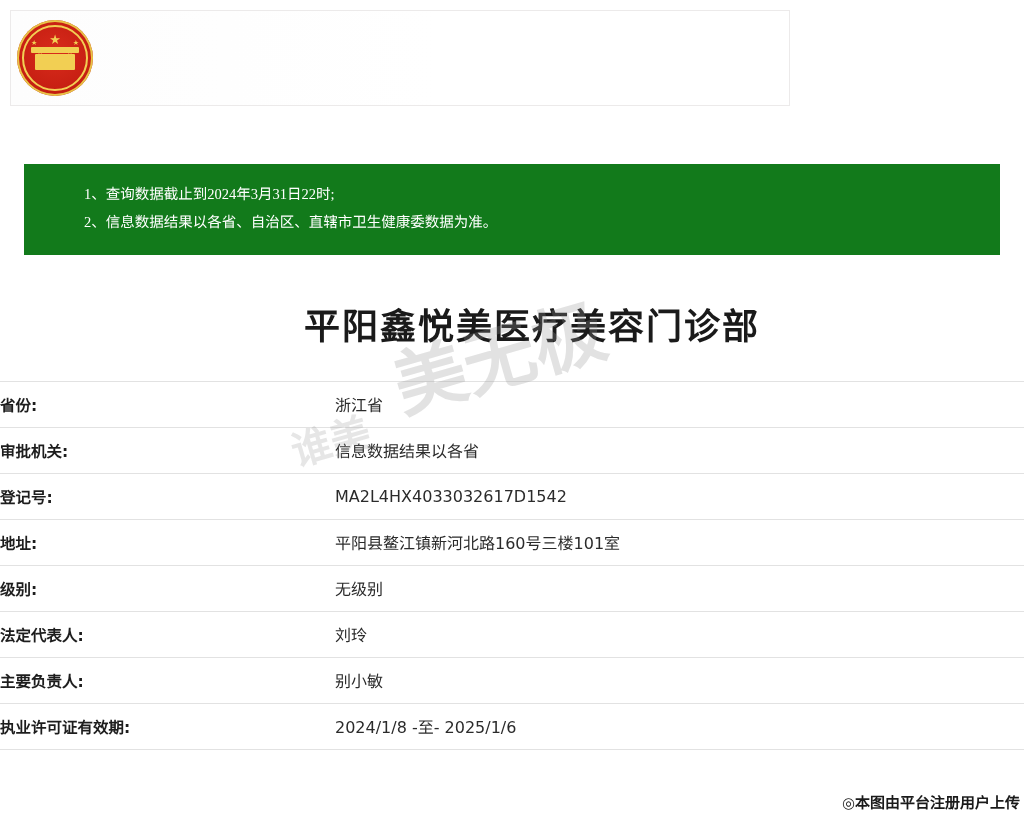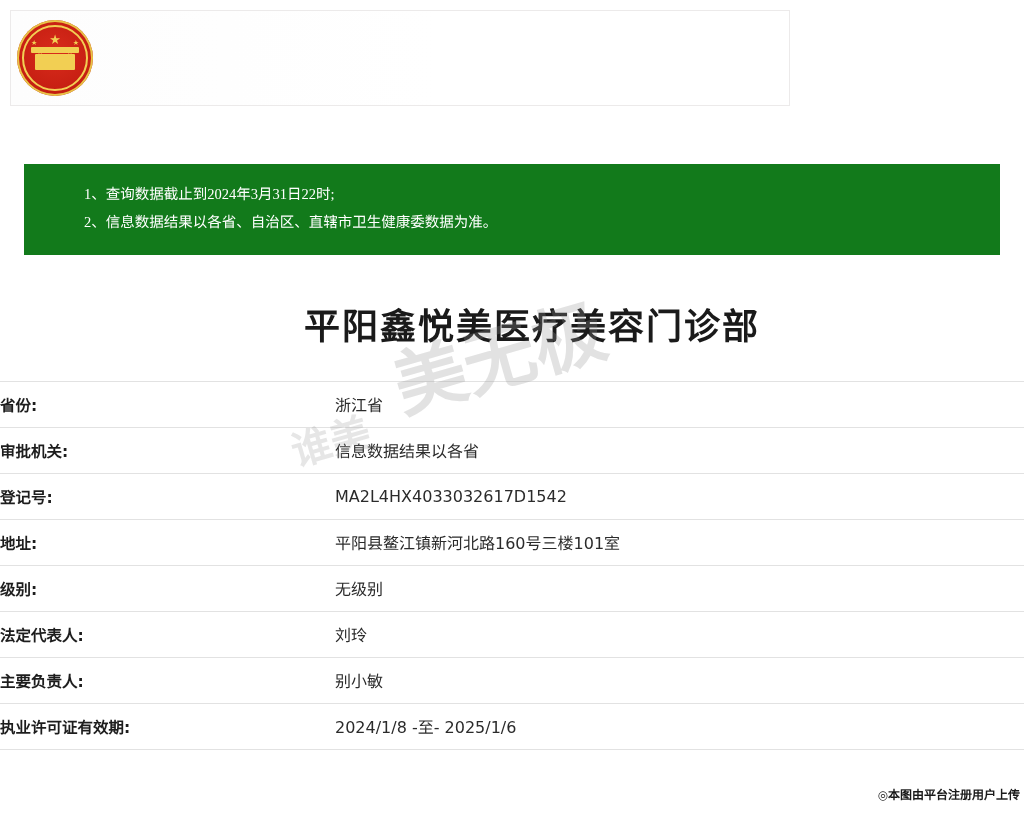--- a/index.html
+++ b/index.html
@@ -181,22 +181,22 @@
   .wm-sub {
     top: 410px;
     left: 290px;
     font-size: 40px;
     transform: rotate(-16deg);
     color: rgba(150,150,150,0.24);
   }
   .footer-mark {
     position: absolute;
     right: 4px;
-    bottom: 12px;
-    font-size: 12px;
+    bottom: 2px;
+    font-size: 15px;
     font-weight: bold;
     color: #1a1a1a;
     font-family: "DejaVu Sans", "Liberation Sans", sans-serif;
     white-space: nowrap;
   }
 </style>
 </head>
 <body>
 
 <div class="header-banner">

